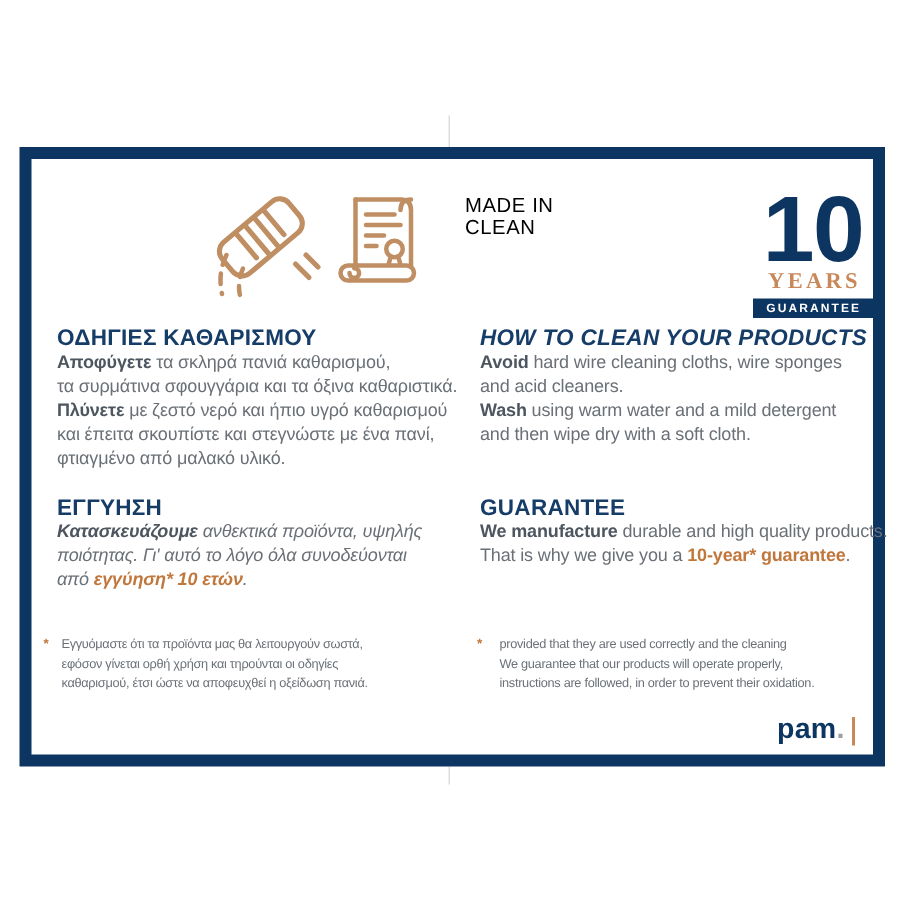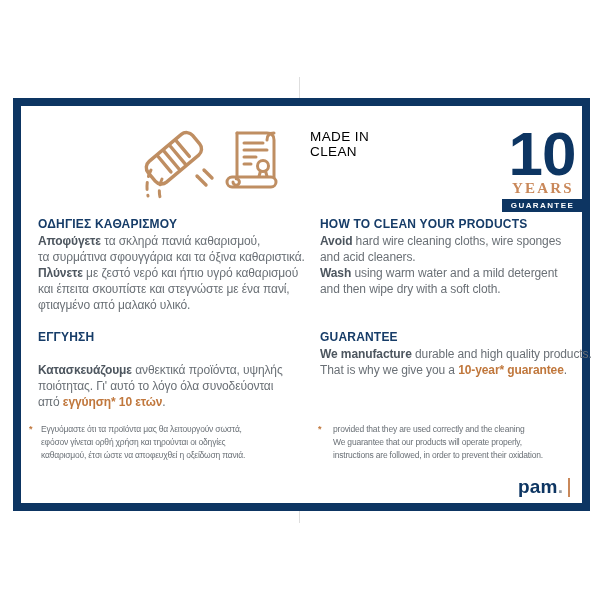--- a/index.html
+++ b/index.html
@@ -8,49 +8,49 @@
 
   .fold-line{position:absolute;left:299px;top:77px;width:1px;height:446px;background:#dedede;}
 
   .card{position:absolute;left:13px;top:98px;width:577px;height:413px;box-sizing:border-box;
     border:8px solid #0d3562;background:#fff;}
 
   .icon{position:absolute;}
   .icon-hand{left:120px;top:10px;}
   .icon-cert{left:202px;top:22px;}
 
-  .hd{position:absolute;margin:0;font-size:12px;font-weight:bold;color:#163c68;
+  .hd{position:absolute;margin:0;font-size:15px;font-weight:bold;color:#163c68;
     letter-spacing:0.2px;white-space:nowrap;}
   .para{position:absolute;font-size:12px;line-height:16px;color:#6a7076;
     letter-spacing:-0.1px;white-space:nowrap;}
   .seg-n{font-weight:normal;}
   .seg-b{font-weight:bold;color:#4d565f;}
   .seg-o{font-weight:bold;color:#c0773c;}
 
   .footnote{position:absolute;display:flex;font-size:8.5px;line-height:12.8px;
     color:#6b7177;letter-spacing:-0.2px;white-space:nowrap;}
   .footnote .ast{flex:none;width:12px;color:#c0773c;font-weight:bold;font-size:9px;line-height:12.8px;}
 
   #gr-clean-h{left:17px;top:111px;}
   #gr-clean-p{left:17px;top:127px;}
   #gr-guar-h{left:17px;top:224px;}
-  #gr-guar-p{left:17px;top:256px;}
+  #gr-guar-p{left:17px;top:240px;font-style:italic;}
   #gr-foot{left:8px;top:317px;}
 
   .madein{position:absolute;left:289px;top:23px;font-size:13.5px;font-weight:normal;
     line-height:15px;color:#000000;letter-spacing:0.4px;}
 
   .badge{position:absolute;left:481px;top:25px;width:80px;text-align:center;}
   .badge-num{font-size:62px;font-weight:bold;color:#0d3562;line-height:46px;letter-spacing:-1px;}
   .badge-years{font-size:15px;font-weight:bold;color:#c9885a;letter-spacing:2.2px;
     line-height:11px;margin-top:6px;text-indent:2px;font-family:Liberation Serif, serif;}
   .badge-bar{margin-top:5px;background:#0d3562;color:#ffffff;font-size:8px;font-weight:bold;
     letter-spacing:1.4px;line-height:13px;text-indent:1px;}
 
-  #en-clean-h{left:299px;top:111px;}
+  #en-clean-h{left:299px;top:111px;font-style:italic;}
   #en-clean-p{left:299px;top:127px;}
   #en-guar-h{left:299px;top:224px;}
   #en-guar-p{left:299px;top:240px;}
   #en-foot{left:297px;top:317px;}
   #en-foot .ast{width:15px;}
 
   .logo{position:absolute;left:497px;top:371px;display:flex;align-items:center;}
   .logo-text{font-size:19px;font-weight:bold;color:#0d3562;letter-spacing:0.2px;line-height:20px;}
   .logo-dot{font-size:19px;font-weight:bold;color:#9aa0a6;line-height:20px;}
   .logo-cursor{width:2px;height:19px;background:#c9885a;margin-left:5px;}

